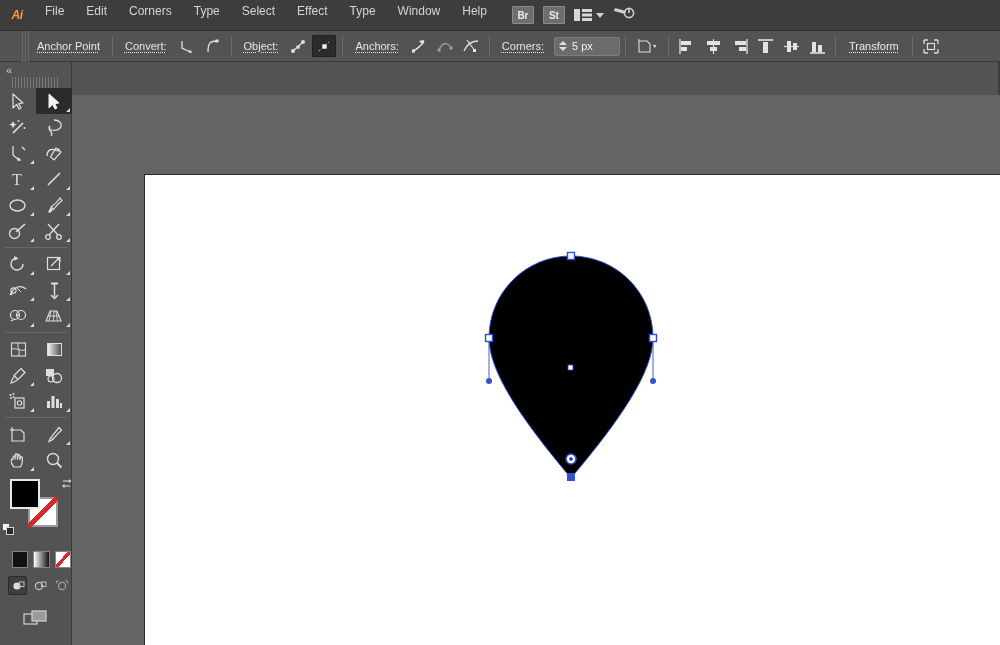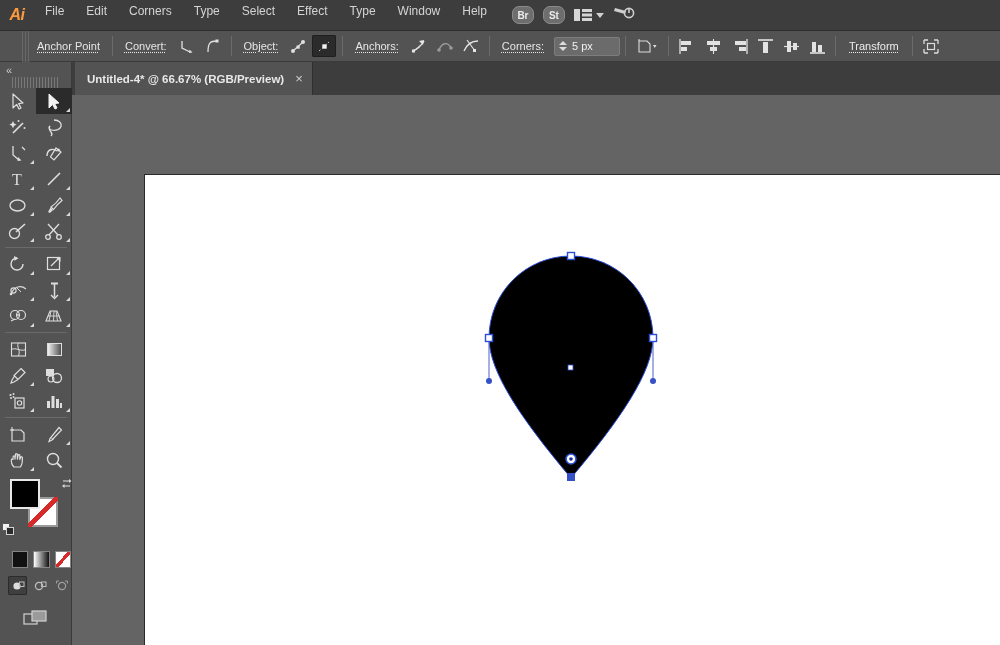--- a/index.html
+++ b/index.html
@@ -15,35 +15,35 @@
   
   .menubar {
     position: absolute; left: 0; top: 0; width: 1000px; height: 31px;
     background: #3d3d3d;
     display: flex; align-items: center;
     border-bottom: 1px solid #2e2e2e;
   }
   .ai-logo {
     width: 34px; height: 31px;
     display: flex; align-items: center; justify-content: center;
-    font-size: 16px; font-weight: bold;
+    font-size: 12px; font-weight: bold;
     color: #ff9a3c; font-style: italic;
     letter-spacing: -0.5px;
   }
   .menu-item {
     padding: 0 11px; height: 38px; line-height: 31px;
     font-size: 12px; color: #d4d4d4; cursor: default;
   }
   .menubar-right { display: flex; align-items: center; margin-left: 14px; gap: 9px; }
   .tool-box-btn {
     width: 22px; height: 18px;
     border: 1px solid #8a8a8a; background: #6e6e6e;
     color: #ebebeb; font-size: 10px; font-weight: bold;
     display: flex; align-items: center; justify-content: center;
-    border-radius: 7px;
+    border-radius: 1px;
   }
   .arrange-ico { display:flex; align-items:center; gap:4px; }
   .chev { width:0;height:0;border-left:4px solid transparent;border-right:4px solid transparent;border-top:5px solid #d0d0d0; }
 
   
   .controlbar {
     position: absolute; left: 0; top: 31px; width: 1000px; height: 31px;
     background: #535353;
     display: flex; align-items: center;
     border-bottom: 1px solid #3a3a3a;
@@ -343,26 +343,20 @@
     <div class="xform-btn">Transform</div>
     <div class="cb-sep"></div>
     <div class="cb-btn">
       <svg width="18" height="17" viewBox="0 0 18 17">
         <path d="M2 2 L6 2 M2 2 L2 6 M16 2 L12 2 M16 2 L16 6 M2 15 L6 15 M2 15 L2 11 M16 15 L12 15 M16 15 L16 11" stroke="#dcdcdc" stroke-width="1.3" fill="none"></path>
         <rect x="5.5" y="5.5" width="7" height="6" fill="none" stroke="#dcdcdc" stroke-width="1.2"></rect>
       </svg>
     </div>
   </div>
 
-  <div class="tabbar">
-    <div class="doc-tab">
-      <span class="doc-tab-label">Untitled-4* @ 66.67% (RGB/Preview)</span>
-      <span class="tab-close">×</span>
-    </div>
-  </div>
   <div class="rightstrip"></div>
 
   <div class="toolpanel">
     <div class="tp-collapse">
       <span>«</span>
     </div>
     <div class="tp-grip"></div>
 
     <div class="tool-grid">
 

